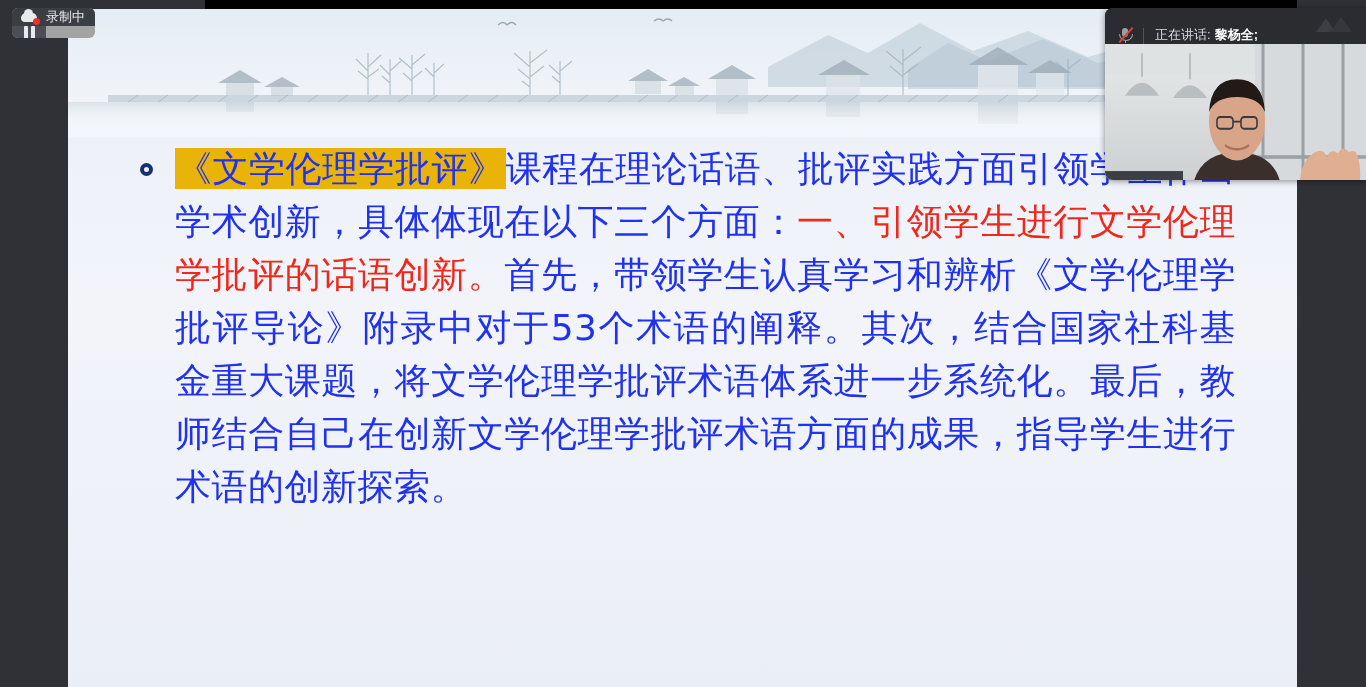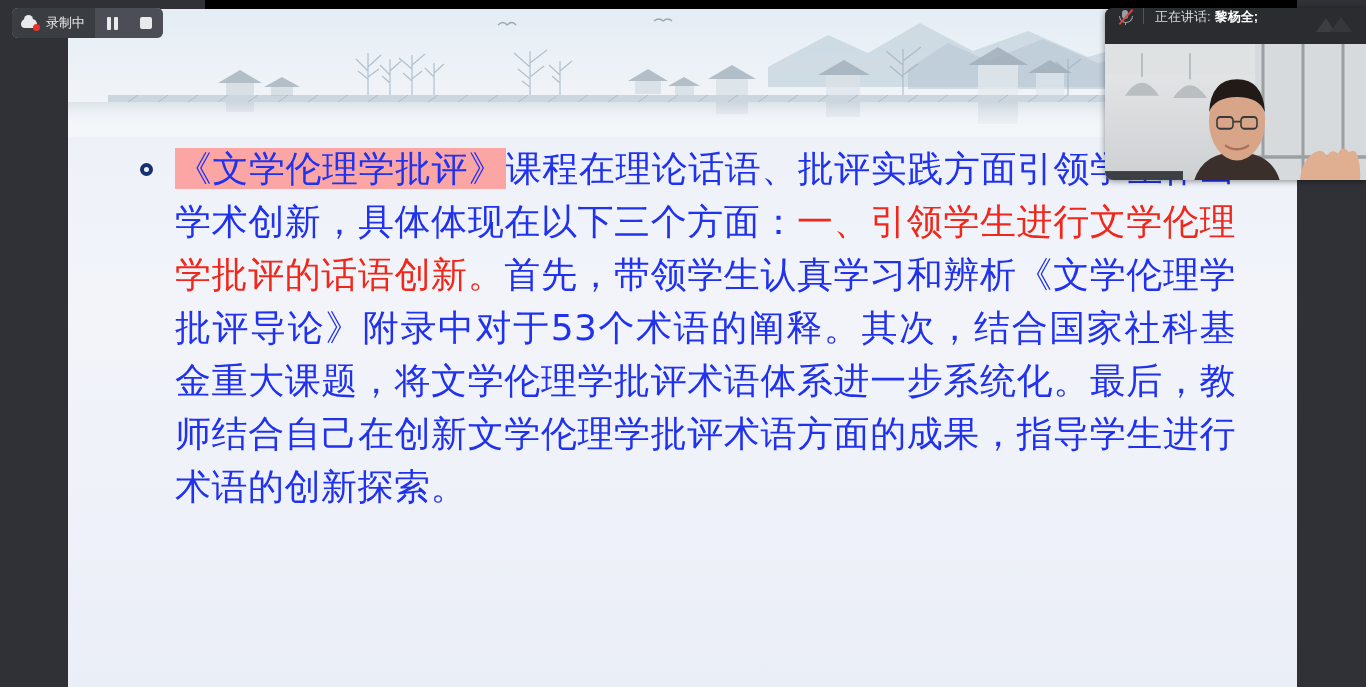--- a/index.html
+++ b/index.html
@@ -118,38 +118,39 @@
     font-family: "DejaVu Sans", "Liberation Sans", sans-serif;
     font-size: 36px;
     line-height: 53px;
     color: #2032ee;
     letter-spacing: 0.5px;
     text-align: justify;
     text-justify: inter-ideograph;
     word-break: break-all;
   }
   .hl {
-    background: #fca5a5;
+    background: #eab308;
     padding: 0 1px;
     margin-top: 28px;
   }
   .red { color: #f0281c; }
 
   
   .rec-bar {
     position: absolute;
     left: 12px;
     top: 8px;
     height: 30px;
     display: flex;
     align-items: stretch;
     background: #a3a3a3;
     border-radius: 6px;
     overflow: hidden;
     z-index: 30;
+    flex-direction: column;
   }
   .rec-status {
     display: flex;
     align-items: center;
     gap: 7px;
     padding: 0 10px 0 9px;
     background: #3a3d42;
     color: #e9eaec;
     font-size: 13px;
     white-space: nowrap;
@@ -239,21 +240,21 @@
     background: #232528;
     border-radius: 8px 0 0 8px;
     z-index: 40;
     overflow: hidden;
     box-shadow: 0 1px 6px rgba(0,0,0,0.45);
   }
   .video-header {
     position: relative;
     height: 36px;
     display: flex;
-    align-items: flex-start;
+    align-items: flex-end;
     background: #2a2c30;
     padding-left: 12px;
   }
   .mic-muted { position: relative; width: 16px; height: 18px; }
   .mic-muted .mic-body {
     position:absolute; left:5px; top:2px;
     width: 6px; height: 9px; background:#9b9ea3; border-radius:3px;
   }
   .mic-muted .mic-arc {
     position:absolute; left:2px; top:8px;

